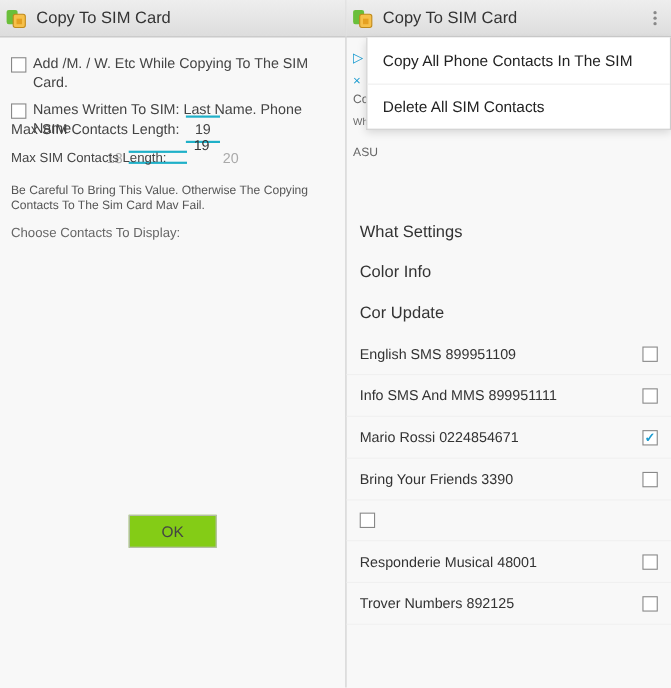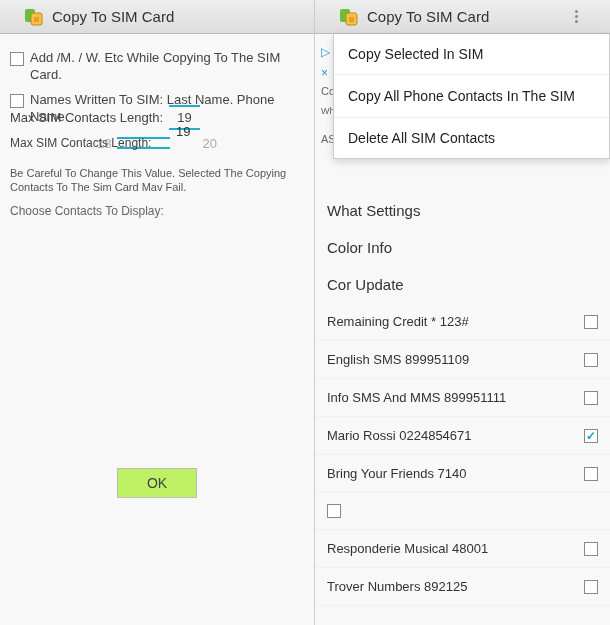--- a/index.html
+++ b/index.html
@@ -18,21 +18,21 @@
       height: 625px;
     }
     .pane-left { width: 315px; border-right: 1px solid #ccc; }
     .pane-right { width: 295px; }
     .titlebar {
       height: 34px;
       background: linear-gradient(#eee, #ddd);
       border-bottom: 1px solid #bbb;
       display: flex;
       align-items: center;
-      padding: 0 24px;
+      padding: 0 5px;
       font-size: 15px;
       color: #333;
     }
     .app-icon {
       width: 20px; height: 20px;
       margin-right: 8px;
       display: inline-flex;
       align-items: center;
       justify-content: center;
     }
@@ -109,21 +109,21 @@
       padding: 6px 2px;
       font-size: 14px;
     }
     .sim-row .checkbox.checked { border-color: #1a9bd0; }
     .ok-button {
       display: block;
       margin: 250px auto 0;
       width: 80px;
       padding: 6px 0;
       text-align: center;
-      background: #bef264;
+      background: #84cc16;
       border: 1px solid #bbb;
       font-size: 14px;
       cursor: pointer;
     }
     
     .contact-row {
       display: flex;
       align-items: center;
       justify-content: space-between;
       padding: 11px 12px;
@@ -203,21 +203,21 @@
       <div style="margin-top:-24px; font-size:13px; color:#333; z-index:1;">19</div>
       <div style="height:8px;"></div>
       <div class="faded">20</div>
     </div>
 
     <div style="display:flex; align-items:center; gap:6px; margin-top:-56px; margin-bottom:36px;">
       <span style="font-size:13px;">Max SIM Contacts Length:</span>
       <span style="font-size:13px; border-top:2px solid #1fb0c8; border-bottom:2px solid #1fb0c8; padding:3px 8px;">19</span>
     </div>
 
-    <div class="note">Be Careful To Change This Value. Selected The Copying Contacts To The Sim Card Mav Fail.</div>
+    <div class="note">Be Careful To Bring This Value. Otherwise The Copying Contacts To The Sim Card Mav Fail.</div>
     <div class="section-label">Choose Contacts To Display:</div>
 
 
     <div class="ok-button">OK</div>
   </div>
 </div>
 
 <div class="pane pane-right">
   <div class="titlebar">
     <span class="app-icon">
@@ -237,49 +237,44 @@
 
   <div class="behind">
     <div class="blue">▷</div>
     <div class="blue" style="margin-top:4px;">×</div>
     <div style="margin-top:2px;">Co</div>
     <div style="margin-top:6px; font-size:9px;">Whol</div>
     <div style="margin-top:14px;">ASU</div>
   </div>
 
   <div class="dropdown">
-    <div class="item">Copy Selected In SIM</div>
     <div class="item multiline">Copy All Phone Contacts In The SIM</div>
     <div class="item">Delete All SIM Contacts</div>
   </div>
 
   <div style="height:158px;"></div>
   <div class="side-row">What Settings</div>
   <div class="side-row">Color Info</div>
   <div class="side-row">Cor Update</div>
 
   <div id="contacts-list">
       <div class="contact-row">
-        <span class="text">Remaining Credit * 123#</span>
-        <span class="checkbox"></span>
-      </div>
-      <div class="contact-row">
         <span class="text">English SMS 899951109</span>
         <span class="checkbox"></span>
       </div>
       <div class="contact-row">
         <span class="text">Info SMS And MMS 899951111</span>
         <span class="checkbox"></span>
       </div>
       <div class="contact-row">
         <span class="text">Mario Rossi 0224854671</span>
         <span class="checkbox checked"></span>
       </div>
       <div class="contact-row">
-        <span class="text">Bring Your Friends 7140</span>
+        <span class="text">Bring Your Friends 3390</span>
         <span class="checkbox"></span>
       </div>
       <div class="contact-row">
         <span class="checkbox"></span>
       </div>
       <div class="contact-row">
         <span class="text">Responderie Musical 48001</span>
         <span class="checkbox"></span>
       </div>
       <div class="contact-row">

